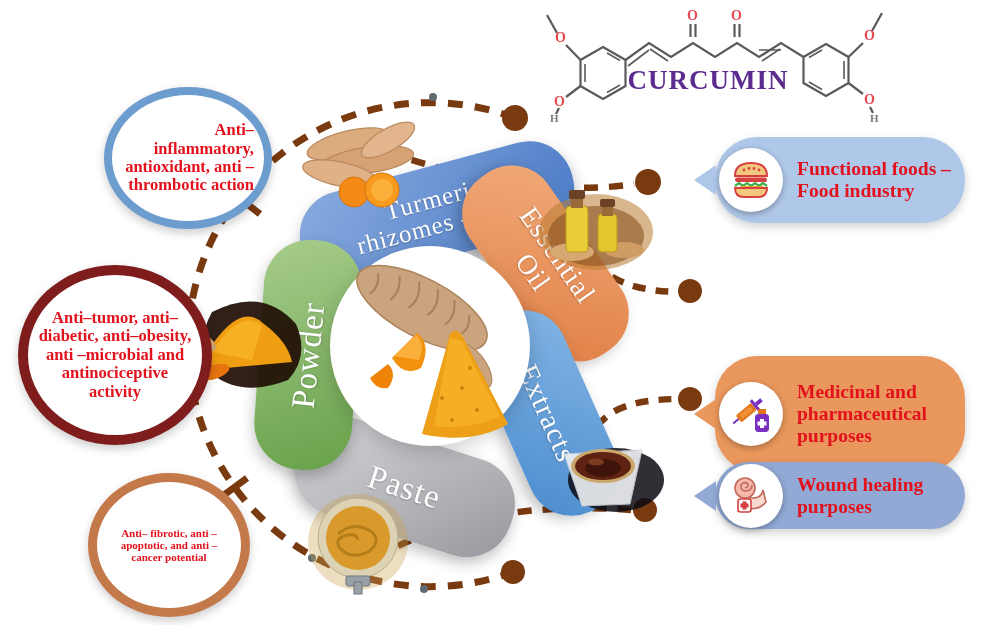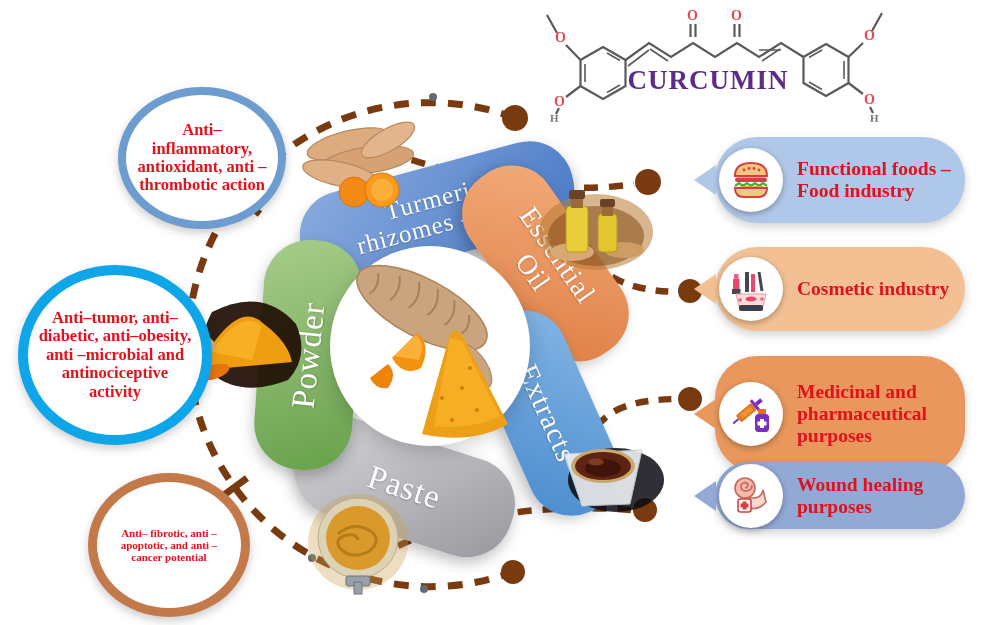--- a/index.html
+++ b/index.html
@@ -30,23 +30,23 @@
 
   .disc{position:absolute;left:330px;top:246px;width:200px;height:200px;border-radius:50%;
         background:#fff;box-shadow:0 6px 20px rgba(0,0,0,.18);z-index:3;}
   .photo{position:absolute;z-index:5;}
   .disc-photo{position:absolute;left:322px;top:238px;z-index:4;}
 
   
   .bubble{position:absolute;border-radius:50%;background:#fff;display:flex;align-items:center;
           justify-content:center;text-align:center;z-index:6;box-shadow:0 4px 10px rgba(0,0,0,.2);}
   .bubble .btext{color:#e2111c;font-weight:bold;line-height:1.12;padding:6px 10px;}
-  .bubble-1{left:118px;top:87px;width:152px;height:126px;border:8px solid #6d9cce;}
+  .bubble-1{left:104px;top:87px;width:152px;height:126px;border:8px solid #6d9cce;text-align:right;}
   .bubble-1 .btext{font-size:16.5px;}
-  .bubble-2{left:18px;top:265px;width:174px;height:160px;border:10px solid #0ea5e9;}
+  .bubble-2{left:18px;top:265px;width:174px;height:160px;border:10px solid #7f1d1d;}
   .bubble-2 .btext{font-size:16.5px;}
   .bubble-3{left:88px;top:473px;width:144px;height:126px;border:9px solid #c4794a;}
   .bubble-3 .btext{font-size:11px;}
 
   
   .appbox{position:absolute;left:715px;width:250px;border-radius:42px;display:flex;
           align-items:center;z-index:6;box-shadow:0 4px 10px rgba(0,0,0,.18);}
   .appbox .tail{position:absolute;left:-21px;top:50%;transform:translateY(-50%);
           width:0;height:0;border-top:15px solid transparent;border-bottom:15px solid transparent;}
   .appbox .iconwrap{position:absolute;left:4px;top:50%;transform:translateY(-50%);
@@ -245,41 +245,20 @@
         <rect x="8" y="21.5" width="32" height="4.5" rx="2.2" fill="#d6403f"></rect>
         <polyline points="8,30 12,27 16,30 20,27 24,30 28,27 32,30 36,27 40,30" fill="none" stroke="#3fae49" stroke-width="2.2"></polyline>
         <polygon points="13,30 19,36 25,30" fill="#f5a623"></polygon>
         <polygon points="25,30 31,36 37,30" fill="#f5a623"></polygon>
         <path d="M8 32 h32 q0 9 -9 9 h-14 q-9 0 -9 -9 z" fill="#f3c87e" stroke="#d6403f" stroke-width="2"></path>
       </svg>
     </div>
     <div class="atext">Functional foods –Food industry</div>
   </div>
 
-  <div class="appbox app-2">
-    <div class="tail"></div>
-    <div class="iconwrap">
-      <svg width="48" height="48" viewBox="0 0 48 48">
-        <rect x="7" y="9" width="4.5" height="6" fill="#f0608a"></rect>
-        <rect x="6" y="14" width="6.5" height="11" fill="#e8486e"></rect>
-        <rect x="5" y="24" width="8.5" height="5" fill="#474752"></rect>
-        <rect x="18" y="7" width="4" height="20" fill="#474752"></rect>
-        <rect x="24" y="9" width="4" height="18" fill="#e8486e"></rect>
-        <line x1="32" y1="7" x2="35" y2="26" stroke="#474752" stroke-width="3"></line>
-        <path d="M9 29 h30 l-3 13 h-24 z" fill="#fbdcd8" stroke="#e8a0a0"></path>
-        <rect x="12" y="40" width="24" height="6" rx="2" fill="#3e3e46"></rect>
-        <ellipse cx="24" cy="34" rx="5.5" ry="2.6" fill="#e8486e"></ellipse>
-        <g stroke="#f0608a" stroke-width="1.4">
-            <path d="M13 33 v4 M11 35 h4"></path>
-            <path d="M35 32 v4 M33 34 h4"></path>
-          </g>
-      </svg>
-    </div>
-    <div class="atext">Cosmetic industry</div>
-  </div>
 
   <div class="appbox app-3">
     <div class="tail"></div>
     <div class="iconwrap">
       <svg width="48" height="48" viewBox="0 0 48 48">
         <g transform="rotate(-40 20 22)">
           <line x1="2" y1="22" x2="9" y2="22" stroke="#7b2fbe" stroke-width="2"></line>
           <rect x="9" y="17.5" width="20" height="9" rx="1.5" fill="#e2761b"></rect>
           <rect x="12" y="19.5" width="14" height="5" fill="#f19136"></rect>
           <rect x="29" y="15.5" width="3" height="13" fill="#7b2fbe"></rect>

